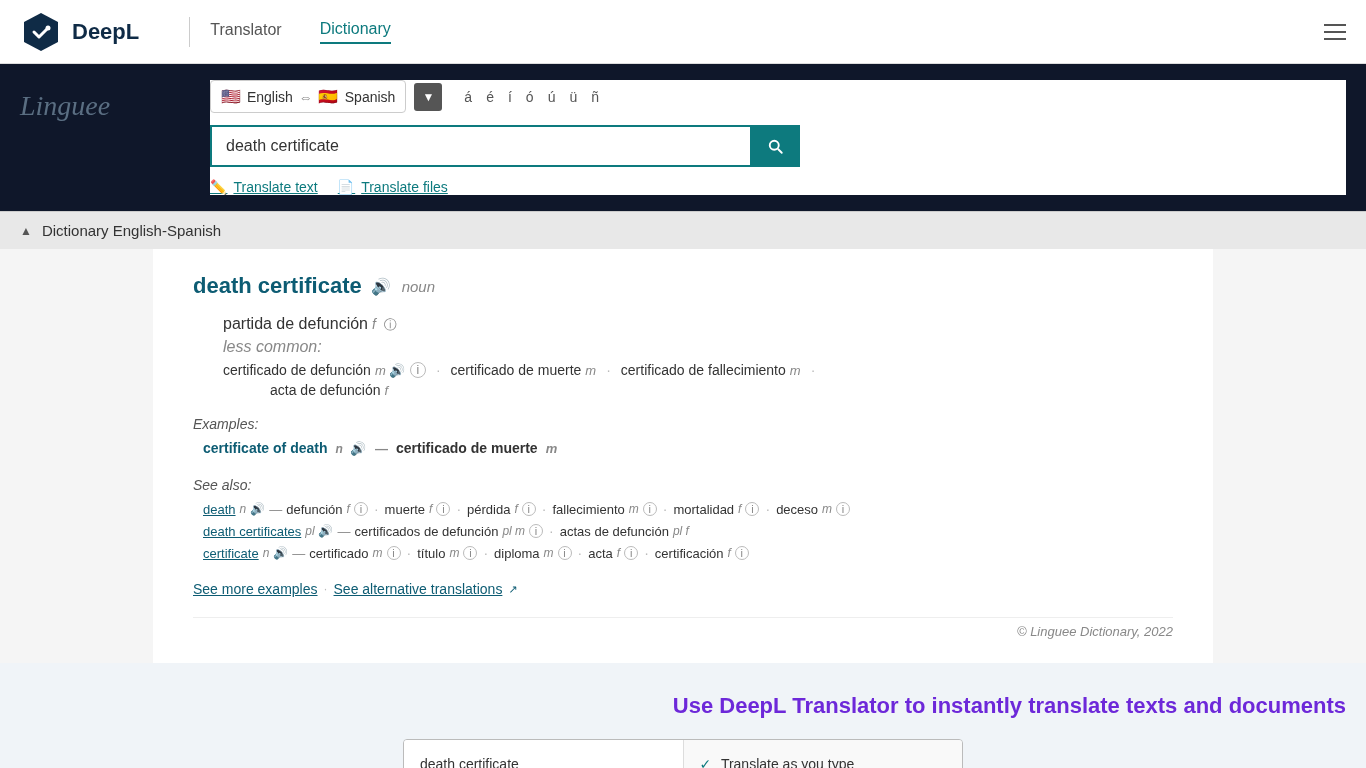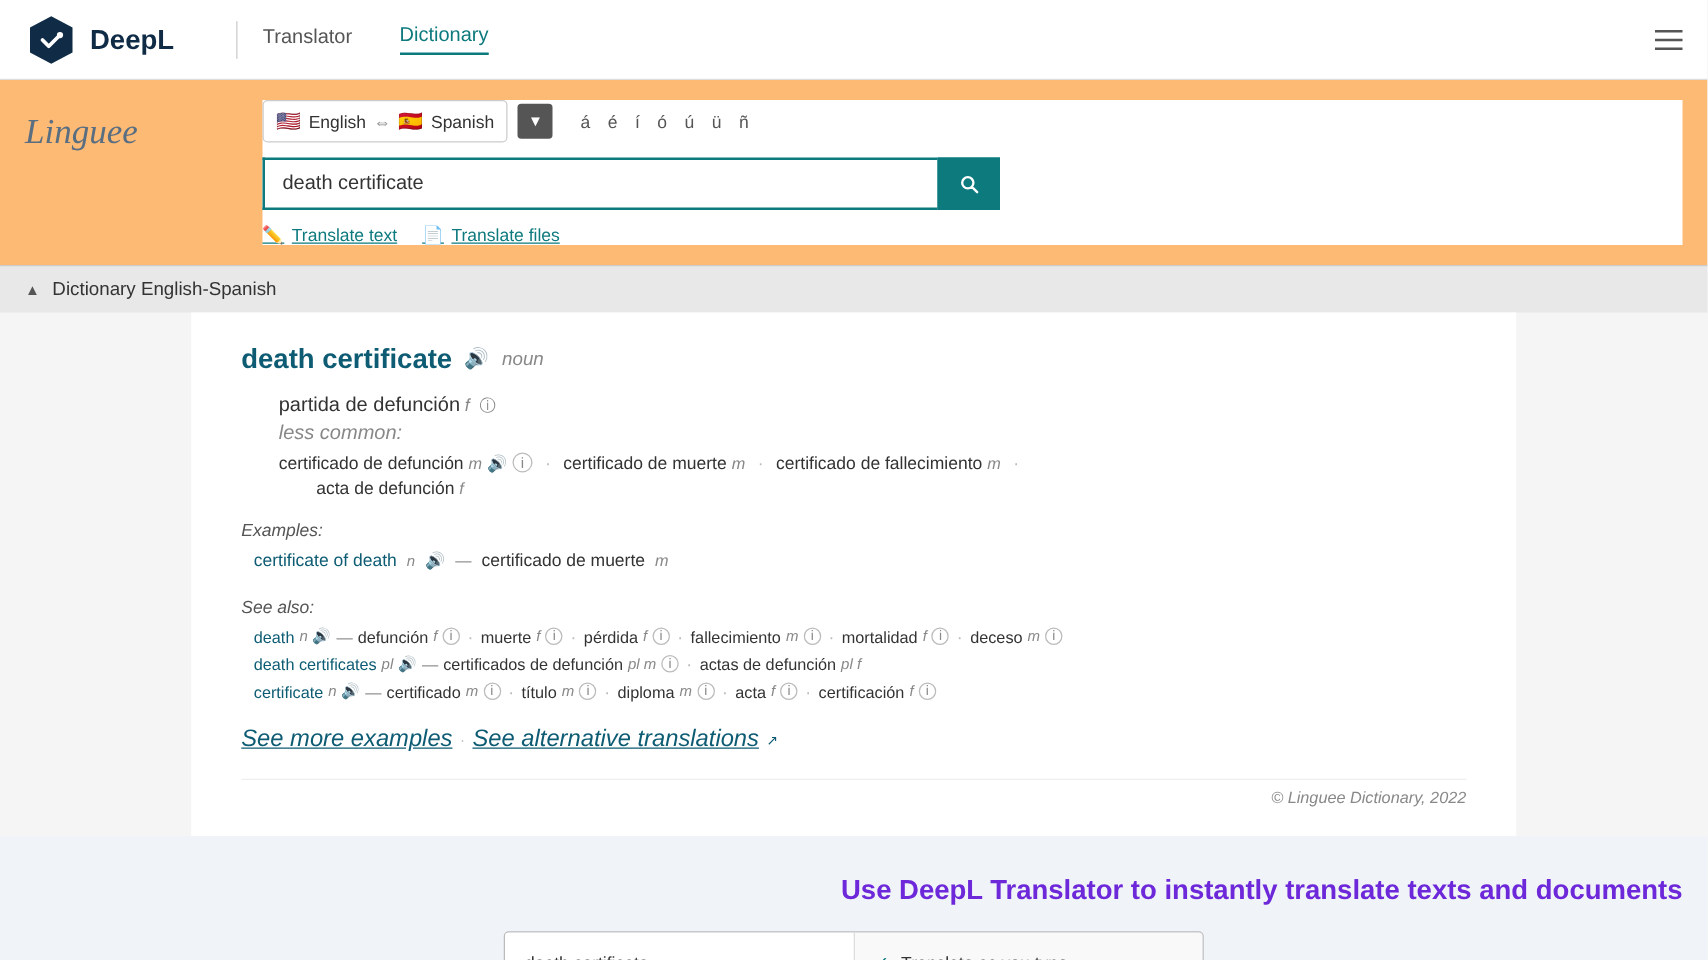--- a/index.html
+++ b/index.html
@@ -273,39 +273,40 @@
       display: inline-flex;
       align-items: center;
       justify-content: center;
     }
     .lc-gender {
       font-style: italic;
       color: #888;
       font-size: 13px;
     }
     .lc-extra {
-      margin-left: 30px;
+      margin-left: 47px;
       margin-top: 4px;
       font-size: 14px;
       color: #333;
     }
 
     
     .section-label {
       font-style: italic;
       color: #555;
       font-size: 14px;
       margin: 18px 0 8px 0;
     }
     .example-item {
       display: flex;
       align-items: flex-end;
       gap: 8px;
       margin-bottom: 21px;
       margin-left: 10px;
+      font-weight: bold;
     }
     .ex-en {
       color: #0d5c73;
       font-size: 14px;
       cursor: pointer;
     }
     .ex-pos {
       font-size: 12px;
       color: #888;
       font-style: italic;
@@ -328,20 +329,21 @@
       flex-wrap: wrap;
       align-items: center;
       gap: 4px;
       margin-bottom: 6px;
       margin-left: 10px;
     }
     .sa-term {
       color: #0d5c73;
       font-size: 13px;
       cursor: pointer;
+      text-decoration: underline;
     }
     .sa-pos {
       font-size: 12px;
       color: #888;
       font-style: italic;
     }
     .sa-audio {
       color: #888;
       cursor: pointer;
       font-size: 12px;
@@ -378,24 +380,23 @@
 
     
     .footer-links {
       display: flex;
       align-items: center;
       gap: 6px;
       margin-top: 20px;
     }
     .footer-link {
       color: #0d5c73;
-      font-size: 19px;
+      font-size: 14px;
       text-decoration: underline;
       cursor: pointer;
-      font-style: italic;
     }
     .footer-sep {
       color: #bbb;
       font-size: 12px;
     }
     .ext-icon {
       font-size: 11px;
       color: #0d5c73;
     }
 
@@ -487,21 +488,21 @@
     <a class="nav-link">Translator</a>
     <a class="nav-link active">Dictionary</a>
   </nav>
   <div class="header-menu">
     <div class="menu-line"></div>
     <div class="menu-line"></div>
     <div class="menu-line"></div>
   </div>
 </header>
 
-<div class="search-area-wrapper" style="background:#fdba74; padding: 16px 20px 16px 20px; position:relative; display:flex; align-items:flex-start; gap:0;">
+<div class="search-area-wrapper" style="background:#0f172a; padding: 16px 20px 16px 20px; position:relative; display:flex; align-items:flex-start; gap:0;">
   <div style="width:190px; padding-top:10px;">
     <span class="linguee-text">Linguee</span>
   </div>
   <div class="search-area" style="background:white; padding:0; flex:1;">
     <div class="language-selector">
       <div class="lang-dropdown">
         <span class="flag-emoji">🇺🇸</span>
         <span>English</span>
         <span style="color:#888; font-size:14px;">⇔</span>
         <span class="flag-emoji">🇪🇸</span>

